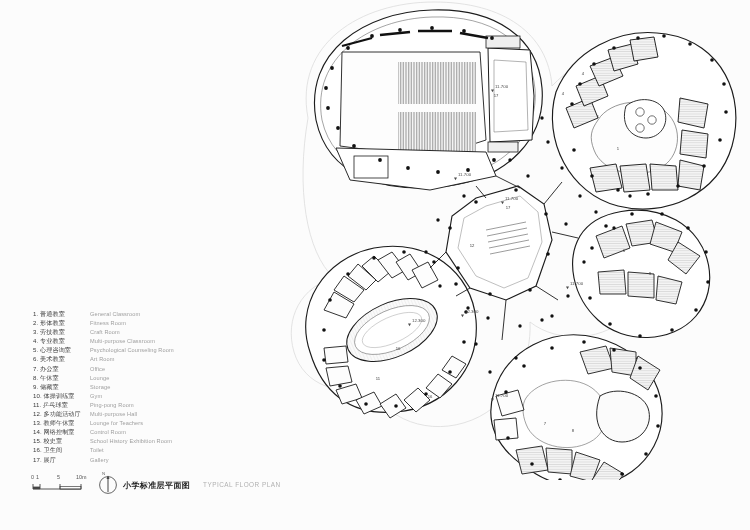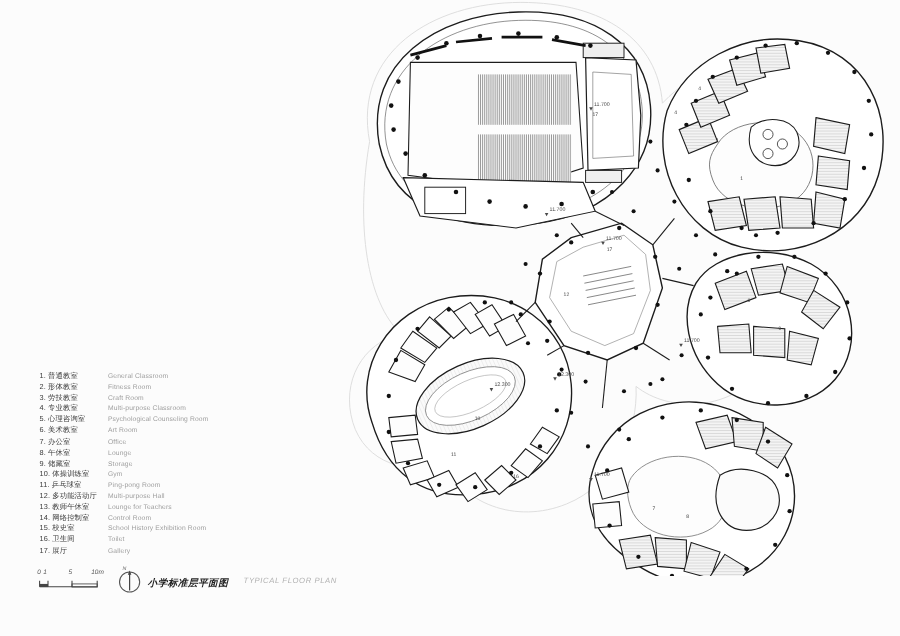--- a/index.html
+++ b/index.html
@@ -53,21 +53,20 @@
     letter-spacing: 0.12px;
   }
 
   
   #titleblock {
     position: absolute;
     left: 31px;
     top: 471px;
     width: 280px;
     height: 34px;
-    font-style: italic;
   }
   #scalebar {
     position: absolute;
     left: 0px;
     top: 3px;
     width: 66px;
   }
   .scale-nums {
     position: relative;
     height: 8px;

